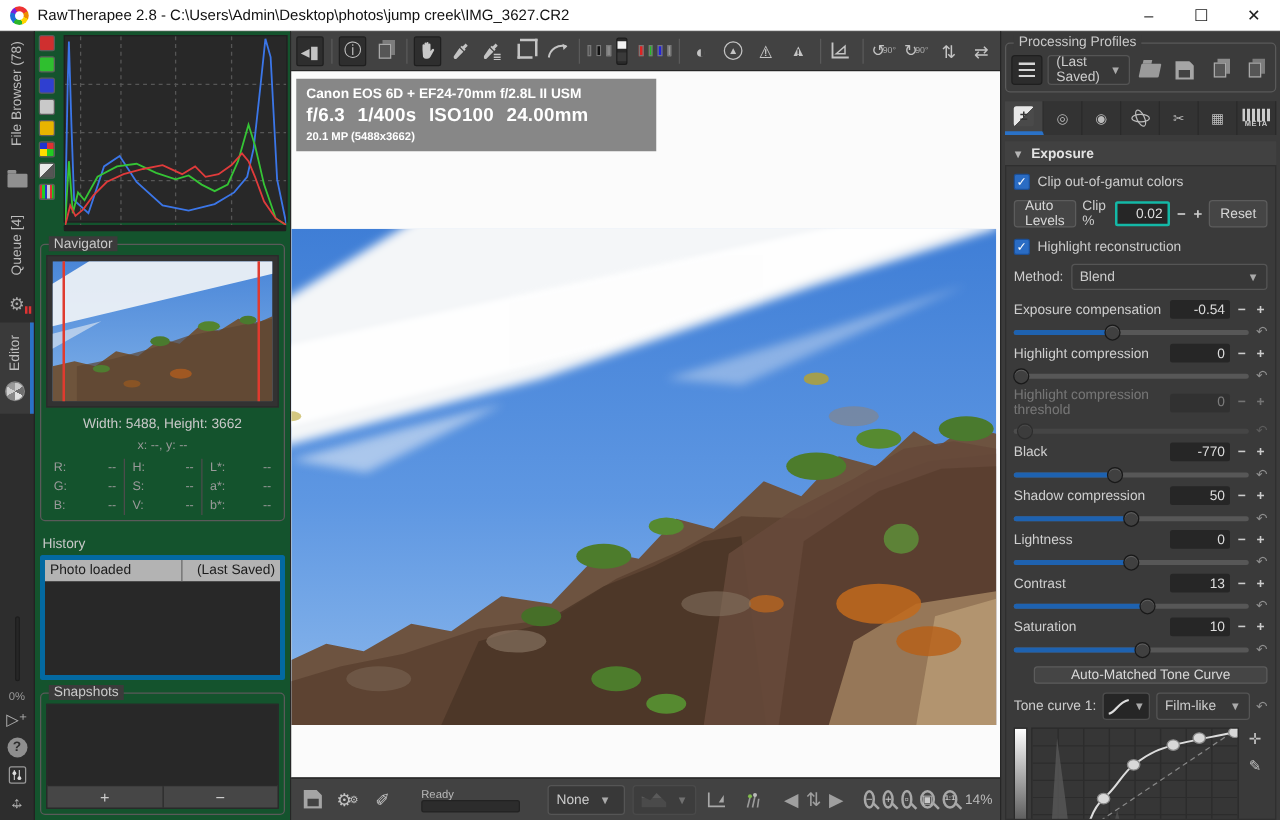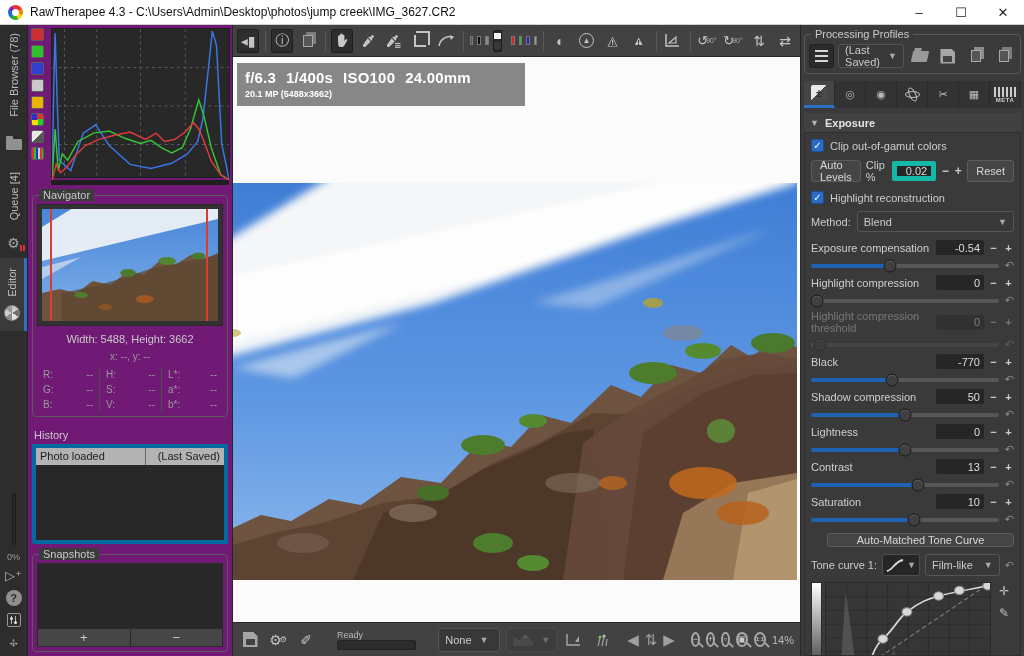--- a/index.html
+++ b/index.html
@@ -36,21 +36,21 @@
   .pct{color:#9a9a9a;font-size:9px;}
   .stripic{color:#b0b0b0;font-size:13px;line-height:14px;}
   .qmark{width:16px;height:16px;border-radius:50%;background:#8f8f8f;color:#2d2d2d;display:flex;align-items:center;justify-content:center;font-weight:bold;font-size:11px;}
   .mixer{width:14px;height:14px;position:relative;border:1px solid #999;border-radius:2px;}
   .mixer::before{content:'';position:absolute;left:3px;top:2px;bottom:2px;width:1px;background:#bbb;box-shadow:4px 0 0 #bbb;}
   .mixer::after{content:'';position:absolute;left:2px;top:3px;width:3px;height:3px;background:#ddd;border-radius:50%;box-shadow:4px 4px 0 #ddd;}
   .movewrap{position:relative;width:16px;height:16px;}
   .movewrap span{position:absolute;left:0;top:0;width:16px;height:16px;text-align:center;line-height:16px;color:#b0b0b0;font-size:13px;}
 
   
-  #leftpanel{position:absolute;top:25px;left:28px;width:205px;bottom:0;background:#701a75;
+  #leftpanel{position:absolute;top:25px;left:28px;width:205px;bottom:0;background:#14532d;
     border-right:1px solid #262626;display:flex;flex-direction:column;}
   #histsection{display:flex;padding:3px 2px 0 3px;height:153px;}
   #histbuttons{display:flex;flex-direction:column;gap:4px;width:17px;margin-right:3px;}
   .hbtn{width:13px;height:13px;border:1px solid #5c5c5c;border-radius:2px;}
   #histwrap{flex:1;background:#282828;border:1px solid #1f1f1f;}
   #histbar{height:5px;background:#1f1f1f;margin:2px 3px 0 23px;border-radius:1px;}
   .frame{border:1px solid #5a5a5a;border-radius:4px;margin:10px 4px 0 4px;position:relative;padding:8px 4px 4px 4px;}
   .frame-title{position:absolute;top:-7px;left:6px;background:#3b3b3b;padding:0 4px;color:#c9c9c9;font-size:11px;}
   #navthumbwrap{background:#323232;border:1px solid #2a2a2a;padding:4px;}
   #navthumb{position:relative;width:100%;height:112px;}
@@ -152,21 +152,21 @@
   #exphdr{display:flex;align-items:center;gap:6px;height:19px;background:#414141;margin-top:5px;padding:0 6px;}
   #exphdr .tri{font-size:9px;color:#b5b5b5;}
   #exphdr .ttl{font-weight:bold;color:#e3e3e3;}
   #expbody{border:1px solid #2f2f2f;background:#3a3a3a;padding:6px 6px 0 6px;flex:1;display:flex;flex-direction:column;overflow:hidden;}
   .cbrow{display:flex;align-items:center;gap:6px;margin-bottom:7px;}
   .cb{width:13px;height:13px;background:#2a6cc4;border:1px solid #1c4f96;border-radius:2px;
     display:flex;align-items:center;justify-content:center;color:#fff;font-size:10px;}
   .btn{background:#454545;border:1px solid #5c5c5c;border-radius:3px;color:#d8d8d8;
     display:flex;align-items:center;justify-content:center;height:22px;padding:0 8px;}
   #autolevelrow{display:flex;align-items:center;gap:5px;margin-bottom:8px;}
-  .spinval{background:#262626;border:5px solid #14b8a6;border-radius:2px;height:20px;min-width:44px;
+  .spinval{background:#262626;border:2px solid #14b8a6;border-radius:2px;height:20px;min-width:44px;
     display:flex;align-items:center;justify-content:flex-end;padding:0 4px;color:#ddd;}
   .pm{color:#ccc;font-size:12px;width:12px;text-align:center;font-weight:bold;}
   #methodrow{display:flex;align-items:center;gap:6px;margin-bottom:8px;}
   #methodrow .dropdown{flex:1;height:21px;}
   .slider-row{margin-bottom:3px;}
   .srl{display:flex;align-items:center;gap:4px;}
   .slbl{flex:1;color:#cfcfcf;}
   .sval{background:#262626;border-radius:2px;min-width:48px;height:15px;display:flex;align-items:center;
     justify-content:flex-end;padding:0 4px;color:#ddd;}
   .sbtn{color:#ccc;font-weight:bold;width:11px;text-align:center;}
@@ -187,21 +187,21 @@
   #curvesvgwrap{flex:1;height:112px;background:#363636;border:1px solid #2a2a2a;position:relative;}
   #curvesvgwrap svg{display:block;width:100%;height:100%;}
   #curveicons{width:20px;display:flex;flex-direction:column;gap:8px;align-items:center;padding-top:2px;}
   .cic{color:#c0c0c0;font-size:12px;}
 </style>
 </head>
 <body>
 
 <div id="titlebar">
   <div id="logo"></div>
-  <span class="wtitle">RawTherapee 4.3 - C:\Users\Admin\Desktop\photos\jump creek\IMG_3627.CR2</span>
+  <span class="wtitle">RawTherapee 2.8 - C:\Users\Admin\Desktop\photos\jump creek\IMG_3627.CR2</span>
   <div id="wcontrols" style="margin-left:auto;display:flex;height:100%;">
     <span class="wbtn">–</span>
     <span class="wbtn">☐</span>
     <span class="wbtn">✕</span>
   </div>
 </div>
 
 <div id="leftstrip">
   <div class="stripitem">
     <span class="vtext">File Browser (78)</span>
@@ -481,20 +481,21 @@
       <ellipse cx="420" cy="120" rx="10" ry="5" fill="#b8a22c" opacity="0.8"></ellipse>
       <ellipse cx="330," :="" cy="150" rx="8" ry="4" fill="#b8a22c" opacity="0.6"></ellipse>
 
       <ellipse cx="180" cy="330" rx="24" ry="9" fill="#8d7a68" opacity="0.6"></ellipse>
       <ellipse cx="340" cy="300" rx="28" ry="10" fill="#877462" opacity="0.55"></ellipse>
       <ellipse cx="450" cy="150" rx="20" ry="8" fill="#93816d" opacity="0.5"></ellipse>
       <ellipse cx="70" cy="360" rx="26" ry="10" fill="#7d6a58" opacity="0.5"></ellipse>
     </svg>
   </div>
   <div id="infobox">
+    <div class="l1">Canon EOS 6D + EF24-70mm f/2.8L II USM</div>
     <div class="l2">
       <span>f/6.3</span><span>1/400s</span><span>ISO100</span><span>24.00mm</span>
     </div>
     <div class="l4">20.1 MP (5488x3662)</div>
   </div>
 </div>
 
 <div id="bottombar">
   <span class="tbtn">
       <span class="floppy"></span>

